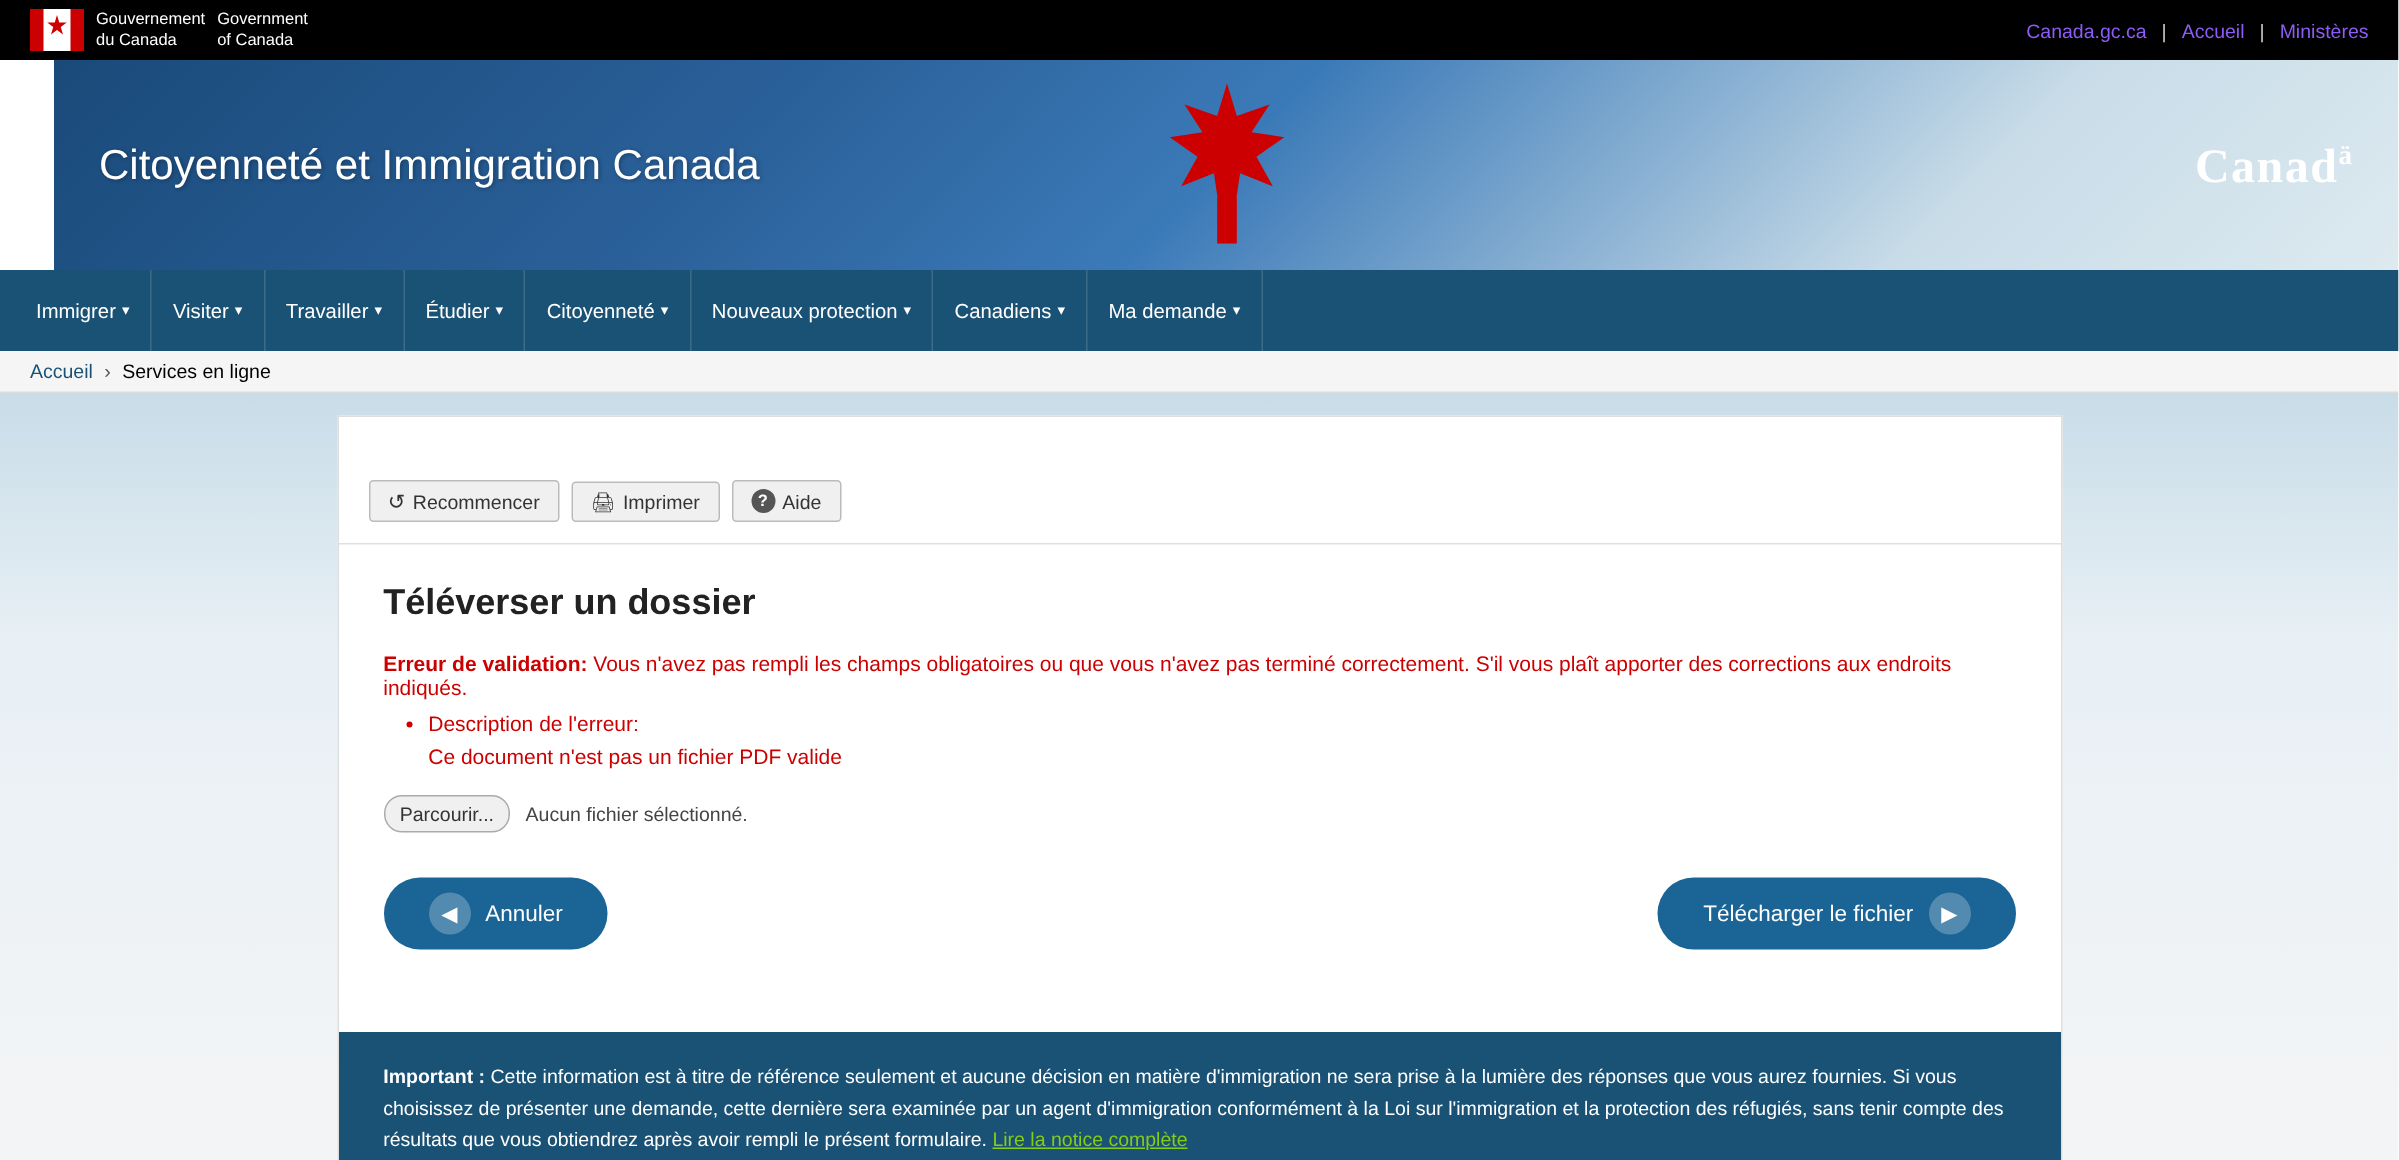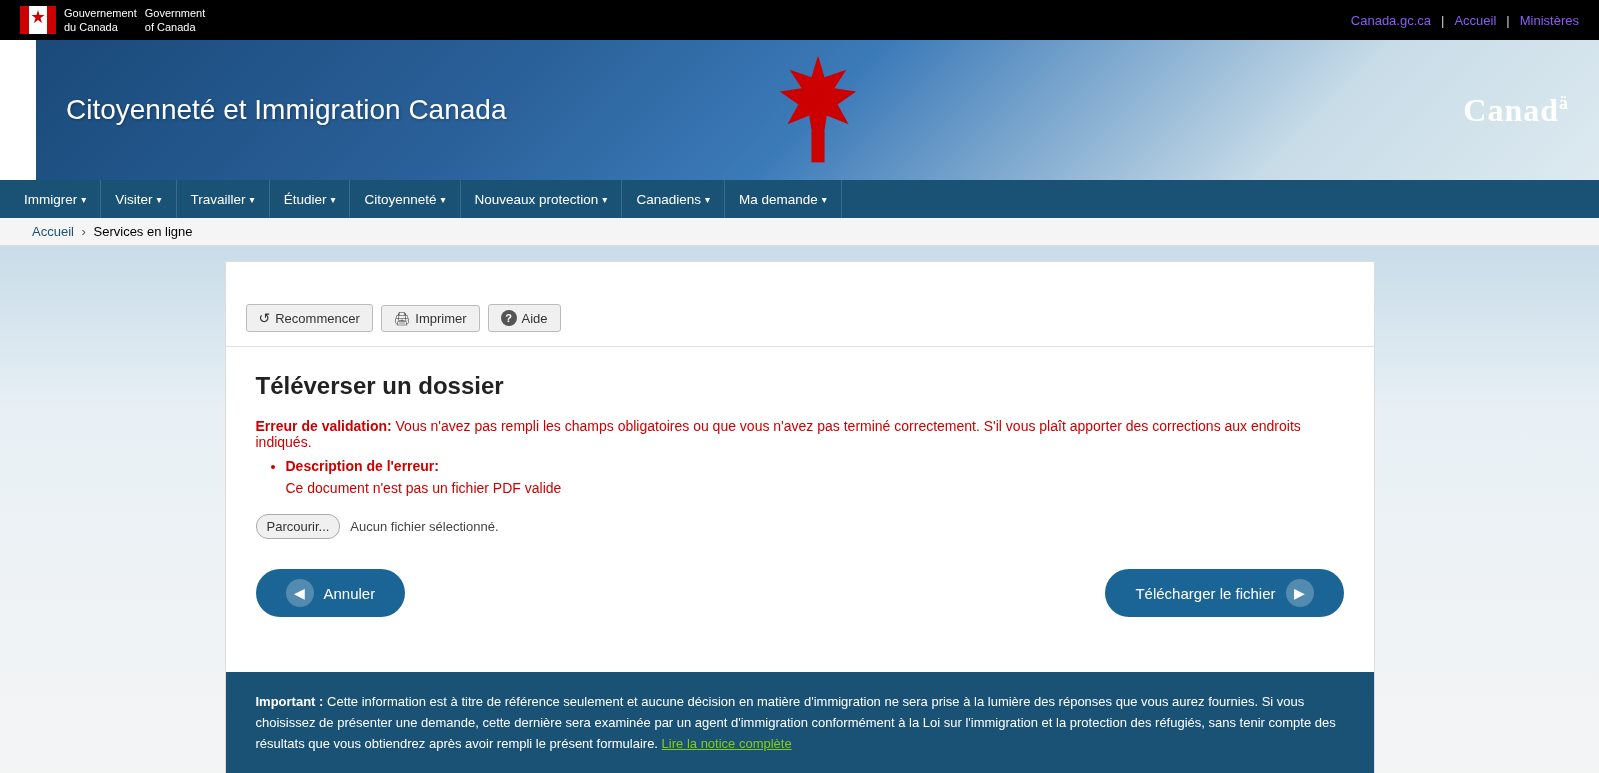--- a/index.html
+++ b/index.html
@@ -65,40 +65,40 @@
       font-family: 'Times New Roman', serif;
     }
     .canada-logo-mark { font-size: 18px; vertical-align: super; }
 
     
     .nav-bar {
       background: #1a5276;
       display: flex;
       align-items: stretch;
       padding: 0 10px;
-      height: 38px;
+      height: 54px;
     }
     .nav-item {
       color: #fff;
       padding: 0 14px;
       cursor: pointer;
       display: flex;
       align-items: center;
       font-size: 13.5px;
       white-space: nowrap;
       border-right: 1px solid rgba(255,255,255,0.15);
       user-select: none;
     }
     .nav-item .dropdown-arrow { margin-left: 4px; font-size: 10px; }
 
     
     .breadcrumb-bar {
       background: #f5f5f5;
       border-bottom: 1px solid #ddd;
-      padding: 6px 32px;
+      padding: 6px 20px;
       font-size: 13px;
     }
     .breadcrumb-bar a { color: #1a5276; text-decoration: none; }
     .breadcrumb-sep { color: #555; margin: 0 4px; }
 
     
     .main-content {
       background: linear-gradient(180deg, #c8dce8 0%, #e8f0f5 30%, #f5f5f5 100%);
       min-height: 500px;
       padding: 15px 20px 30px;
@@ -155,21 +155,21 @@
       font-size: 14px;
       margin-bottom: 8px;
     }
     .error-block .error-main strong { font-weight: bold; }
     .error-block ul {
       list-style: disc;
       padding-left: 30px;
       margin-bottom: 6px;
     }
     .error-block ul li {
-      font-weight: bold;
+      font-weight: normal;
       font-size: 14px;
       margin-bottom: 4px;
     }
     .error-detail {
       color: #cc0000;
       padding-left: 30px;
       font-size: 14px;
     }
 
     

